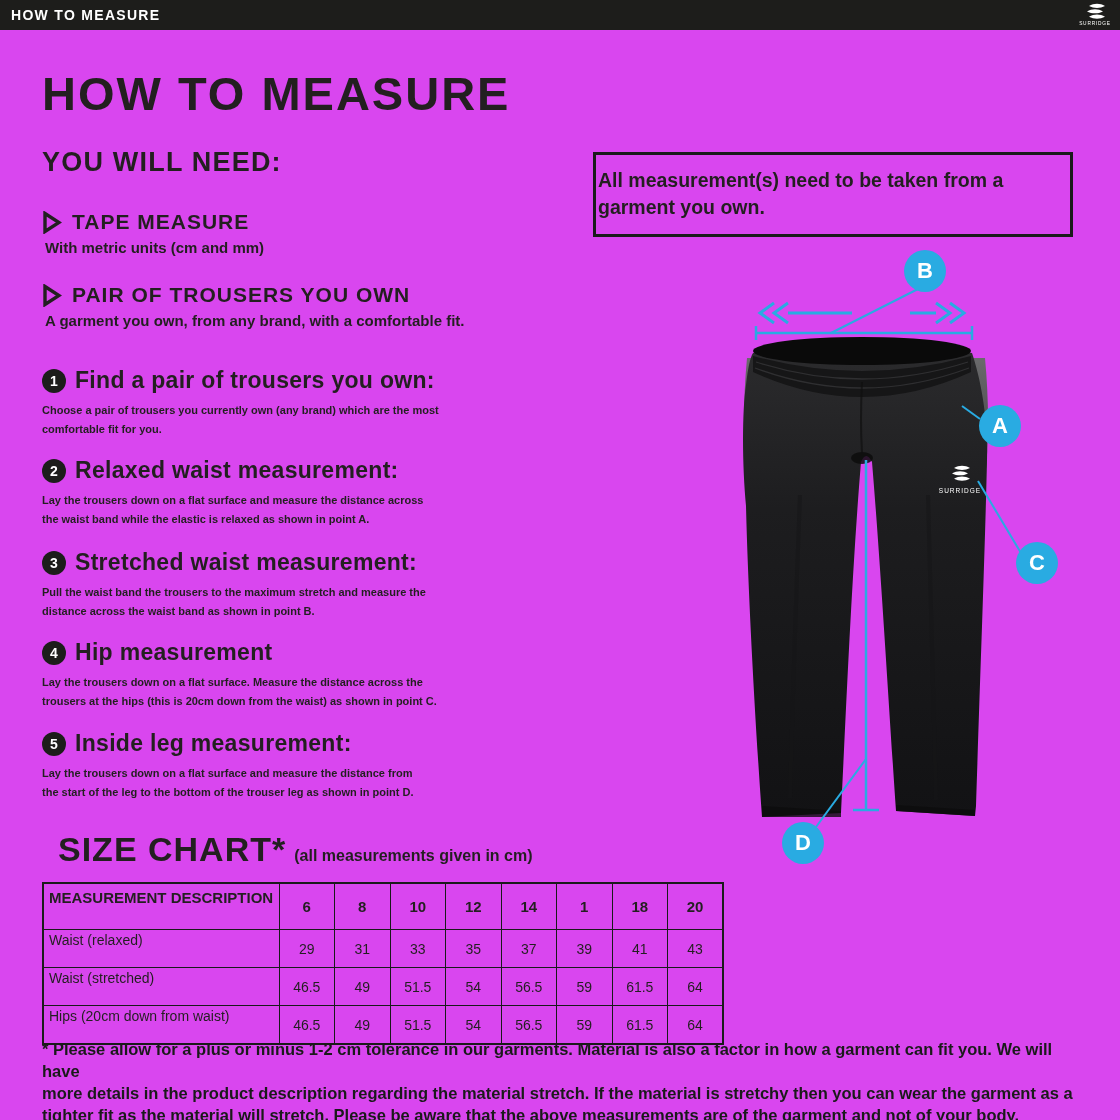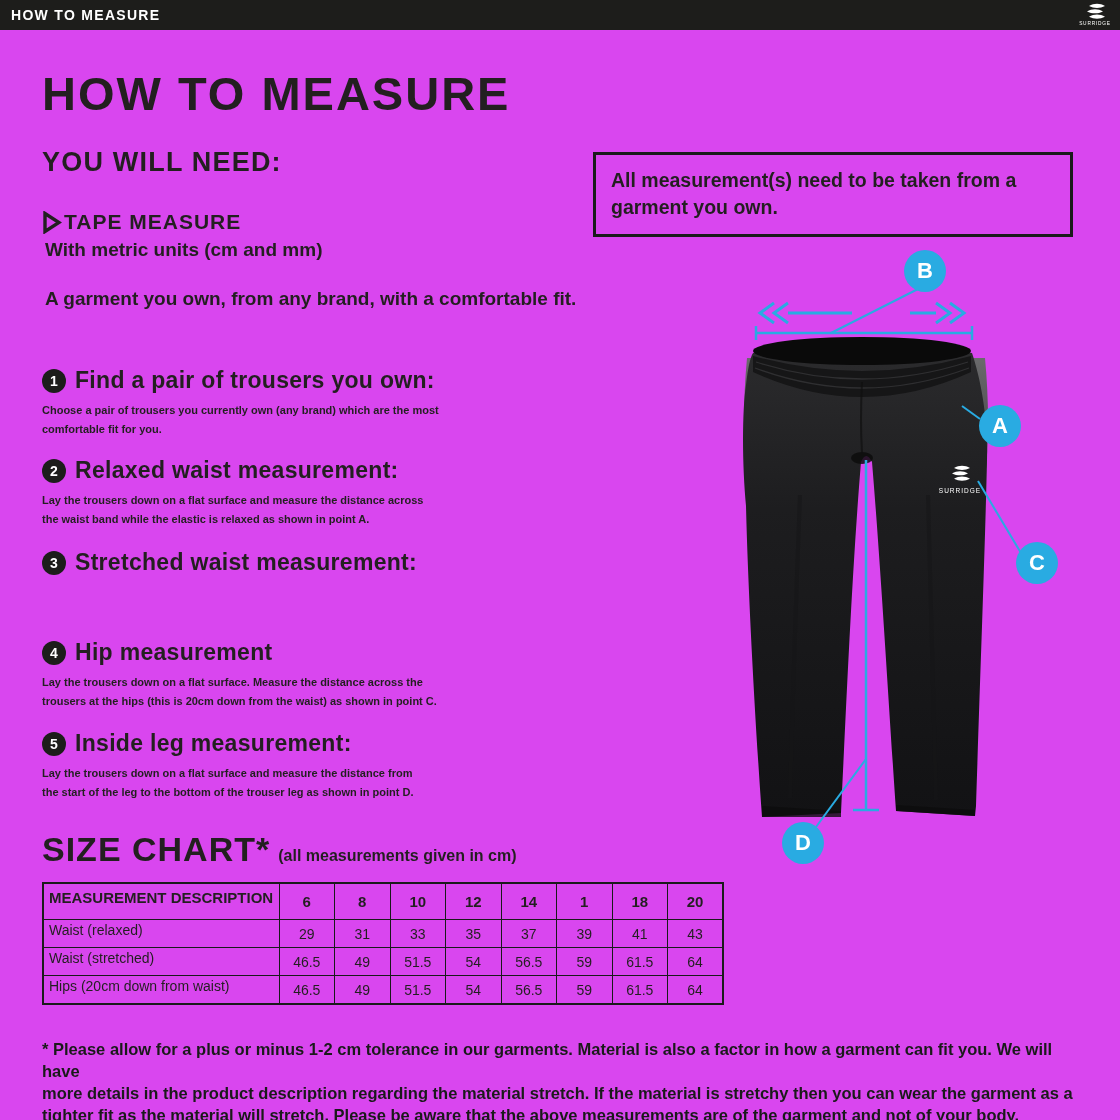--- a/index.html
+++ b/index.html
@@ -7,40 +7,40 @@
         font-family:"Liberation Sans","DejaVu Sans",sans-serif;color:#231f20;}
   
   .topbar{position:absolute;left:0;top:0;width:1120px;height:30px;background:#1d1d1b;}
   .topbar-title{position:absolute;left:11px;top:7px;color:#fff;font-size:14px;font-weight:700;letter-spacing:1.3px;}
   .topbar-logo{position:absolute;right:3px;top:1px;}
   
   .h1{position:absolute;left:42px;top:66px;font-size:47px;font-weight:700;letter-spacing:2px;}
   .h2{position:absolute;left:42px;top:147px;font-size:27px;font-weight:700;letter-spacing:1.2px;}
   
   .need-item{position:absolute;left:42px;}
-  .need-item .row{display:flex;align-items:flex-end;gap:2px;}
+  .need-item .row{display:flex;align-items:flex-end;gap:10px;}
   .need-label{font-size:21px;font-weight:700;letter-spacing:1px;}
-  .need-detail{font-size:19px;font-weight:700;margin-top:5px;margin-left:3px;}
+  .need-detail{font-size:15px;font-weight:700;margin-top:5px;margin-left:3px;}
   
   .step{position:absolute;left:42px;width:650px;}
   .step-head{display:flex;align-items:center;gap:9px;}
   .step-num{width:24px;height:24px;border-radius:50%;background:#1d1d1b;color:#fff;font-size:14px;font-weight:700;
             display:flex;align-items:center;justify-content:center;flex:0 0 24px;}
   .step-title{font-size:23px;font-weight:700;letter-spacing:.3px;}
   .step-body{margin-top:7px;font-size:11px;font-weight:700;line-height:18.5px;white-space:pre-line;}
   
   .note-box{position:absolute;left:593px;top:152px;width:480px;height:85px;border:3px solid #1a1a1a;
-            box-sizing:border-box;padding:12px 15px;font-size:19.5px;font-weight:700;line-height:27px;white-space:pre-line;}
+            box-sizing:border-box;padding:12px 2px;font-size:19.5px;font-weight:700;line-height:27px;white-space:pre-line;}
   
   .size-chart-head{position:absolute;left:42px;top:830px;display:flex;align-items:baseline;gap:8px;}
-  .size-chart-title{font-size:34px;font-weight:700;letter-spacing:1px;}
+  .size-chart-title{font-size:34px;font-weight:700;letter-spacing:1px;margin-left:16px;}
   .size-chart-sub{font-size:16px;font-weight:700;}
   table.size-chart{position:absolute;left:42px;top:882px;border-collapse:collapse;table-layout:fixed;width:680px;
                    border:2px solid #1a1a1a;}
-  table.size-chart th,table.size-chart td{border:1px solid #1a1a1a;padding:0 0 8px 5px;}
+  table.size-chart th,table.size-chart td{border:1px solid #1a1a1a;padding:0 0 18px 5px;}
   table.size-chart th{height:27px;font-size:15px;font-weight:700;text-align:left;}
   table.size-chart th.num,table.size-chart td.num{text-align:center;padding:0;}
   table.size-chart col.c0{width:236px;}
   table.size-chart col.cn{width:55.5px;}
   tr.metric td{height:16px;font-size:12.5px;font-weight:700;}
   tr.data td{height:19px;font-size:14px;font-weight:400;}
   
   .footnote{position:absolute;left:42px;top:1038px;width:1040px;font-size:16.5px;font-weight:700;line-height:22px;
             white-space:pre-line;color:#1a1a1a;}
   
@@ -76,20 +76,26 @@
     <div class="row">
       <svg class="tri-icon" width="20" height="23" viewBox="0 0 20 23">
         <polygon points="3,2.5 17,11.5 3,20.5" fill="none" stroke="#231f20" stroke-width="3.4"></polygon>
       </svg>
       <span class="need-label">TAPE MEASURE</span>
     </div>
     <div class="need-detail">With metric units (cm and mm)</div>
   </div>
 
   <div class="need-item" style="top:283px;">
+    <div class="row">
+      <svg class="tri-icon" width="20" height="23" viewBox="0 0 20 23">
+        <polygon points="3,2.5 17,11.5 3,20.5" fill="none" stroke="#231f20" stroke-width="3.4"></polygon>
+      </svg>
+      <span class="need-label">PAIR OF TROUSERS YOU OWN</span>
+    </div>
     <div class="need-detail">A garment you own, from any brand, with a comfortable fit.</div>
   </div>
 
   <div class="step" style="top:367px;">
     <div class="step-head">
       <div class="step-num">1</div>
       <div class="step-title">Find a pair of trousers you own:</div>
     </div>
     <div class="step-body">Choose a pair of trousers you currently own (any brand) which are the most
 comfortable fit for you.</div>
@@ -102,20 +108,22 @@
     </div>
     <div class="step-body">Lay the trousers down on a flat surface and measure the distance across
 the waist band while the elastic is relaxed as shown in point A.</div>
   </div>
 
   <div class="step" style="top:549px;">
     <div class="step-head">
       <div class="step-num">3</div>
       <div class="step-title">Stretched waist measurement:</div>
     </div>
+    <div class="step-body">Pull the waist band the trousers to the maximum stretch and measure the
+distance across the waist band as shown in point B.</div>
   </div>
 
   <div class="step" style="top:639px;">
     <div class="step-head">
       <div class="step-num">4</div>
       <div class="step-title">Hip measurement</div>
     </div>
     <div class="step-body">Lay the trousers down on a flat surface. Measure the distance across the
 trousers at the hips (this is 20cm down from the waist) as shown in point C.</div>
   </div>

